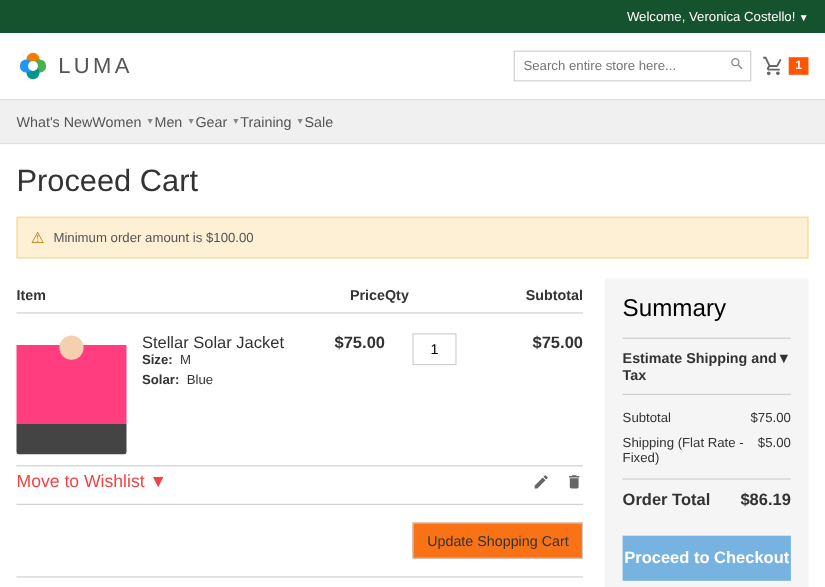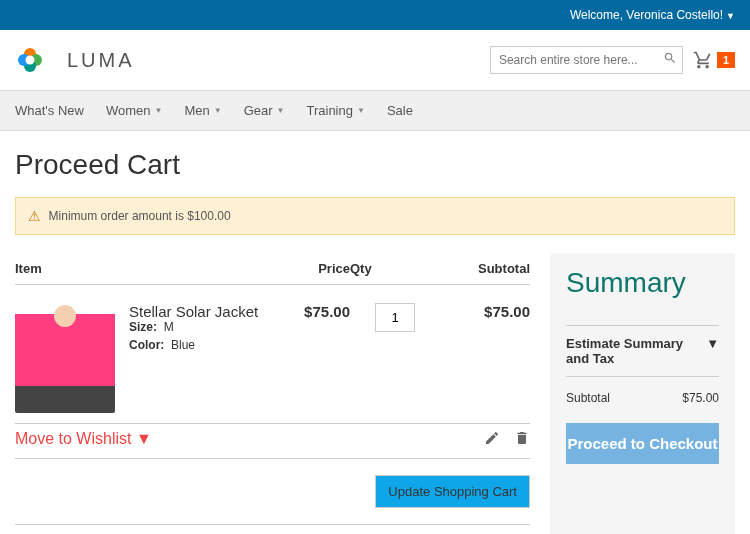--- a/index.html
+++ b/index.html
@@ -1,31 +1,31 @@
 <!DOCTYPE html>
 <html><head>
 <meta charset="utf-8">
 <style>
 *{box-sizing:border-box;margin:0;padding:0;font-family:Helvetica,Arial,sans-serif}
 body{background:#fff;color:#333;font-size:13px}
-.top-bar{background:#0369a1;color:#fff;padding:8px 15px;text-align:right;font-size:12px}
+.top-bar{background:#14532d;color:#fff;padding:8px 15px;text-align:right;font-size:12px}
 .top-bar .chev{font-size:9px;margin-left:3px}
 .header{display:flex;align-items:center;justify-content:space-between;padding:15px}
-.logo{display:flex;align-items:center;gap:22px}
+.logo{display:flex;align-items:center;gap:8px}
 .logo-icon{width:30px;height:30px}
 .logo-text{font-size:20px;letter-spacing:3px;font-weight:400;color:#555}
 .search-cart{display:flex;align-items:center;gap:10px}
 .search-box{position:relative}
-.search-box input{width:193px;padding:6px 28px 6px 8px;border:1px solid #ccc;font-size:12px;color:#888}
+.search-box input{width:216px;padding:6px 28px 6px 8px;border:1px solid #ccc;font-size:12px;color:#888}
 .search-icon{position:absolute;right:6px;top:5px;width:14px;height:14px;fill:#888}
 .cart-wrap{display:flex;align-items:center;gap:4px}
 .cart-icon{width:20px;height:20px;fill:#666}
 .cart-count{background:#ff5501;color:#fff;padding:2px 6px;font-size:11px;font-weight:bold}
 .nav{background:#f0f0f0;border-top:1px solid #ddd;border-bottom:1px solid #ddd;padding:0 15px}
-.nav ul{list-style:none;display:flex;gap:22px}
+.nav ul{list-style:none;display:flex;}
 .nav li{padding:12px 0;font-size:13px;color:#555;display:flex;align-items:center;gap:4px;cursor:pointer}
 .nav .chev{font-size:8px;color:#888}
 .page-title{font-size:28px;font-weight:300;padding:18px 15px 16px;color:#333}
 .alert{background:#fdf0d5;border:1px solid #f5d78c;margin:0 15px 18px;padding:10px 12px;display:flex;align-items:center;gap:8px;font-size:12px;color:#555}
 .warn-icon{color:#c07600;font-size:14px}
 .content{display:flex;gap:20px;padding:0 15px 20px}
 .cart-col{flex:1}
 .cart-head{display:flex;border-bottom:1px solid #ccc;padding:8px 0;font-size:13px;font-weight:bold;color:#333}
 .col-item{flex:1}
 .col-price{width:90px;text-align:right}
@@ -40,24 +40,24 @@
 .attr b{font-weight:bold}
 .price-cell{width:90px;text-align:right;font-weight:bold;font-size:15px}
 .qty-cell{width:90px;text-align:center}
 .qty-cell input{width:40px;text-align:center;padding:6px 4px;border:1px solid #ccc;font-size:13px}
 .sub-cell{width:90px;text-align:right;font-weight:bold;font-size:15px}
 .row-actions{display:flex;justify-content:space-between;padding:6px 0 10px;border-bottom:1px solid #ccc}
 .wishlist-link{color:#ef4444;font-size:16px;cursor:pointer}
 .icon-btns{display:flex;gap:14px}
 .icon-btn{width:16px;height:16px;fill:#666;cursor:pointer}
 .update-row{text-align:right;padding:16px 0;border-bottom:1px solid #ccc}
-.update-btn{background:#0ea5e9;border:1px solid #ccc;padding:8px 12px;font-size:13px;cursor:pointer;color:#333}
+.update-btn{background:#f97316;border:1px solid #ccc;padding:8px 12px;font-size:13px;cursor:pointer;color:#333}
 .gift-row{padding:16px 0;border-bottom:1px solid #ccc}
 .summary{width:185px;background:#f5f5f5;padding:14px 16px 16px}
-.summary h2{font-size:28px;font-weight:300;border-bottom:1px solid #ccc;padding-bottom:26px;margin-bottom:10px;color:#0f766e}
+.summary h2{font-size:22px;font-weight:300;border-bottom:1px solid #ccc;padding-bottom:14px;margin-bottom:10px;color:#000000}
 .est-row{display:flex;justify-content:space-between;font-weight:bold;font-size:13px;padding-bottom:10px;border-bottom:1px solid #ccc;margin-bottom:10px;cursor:pointer}
 .sum-line{display:flex;justify-content:space-between;font-size:12px;padding:4px 0}
 .total-line{display:flex;justify-content:space-between;font-size:15px;font-weight:bold;padding:10px 0;border-top:1px solid #ccc;margin-top:8px}
 .checkout-btn{width:100%;background:#77b3e0;color:#fff;border:none;padding:12px 0;font-size:15px;font-weight:bold;margin-top:14px;cursor:pointer}
 </style>
 </head>
 <body>
 
 <div class="top-bar">
   <span>Welcome, Veronica Costello!</span><span class="chev">▼</span>
@@ -117,21 +117,21 @@
       <div class="col-sub">Subtotal</div>
     </div>
 
     <div class="cart-row">
       <div class="prod-img">
           <div class="prod-head"></div>
         </div>
       <div class="prod-info">
         <div class="prod-name">Stellar Solar Jacket</div>
         <div class="attr"><b>Size:</b>&nbsp;&nbsp;<span>M</span></div>
-        <div class="attr"><b>Color:</b>&nbsp;&nbsp;<span>Blue</span></div>
+        <div class="attr"><b>Solar:</b>&nbsp;&nbsp;<span>Blue</span></div>
       </div>
       <div class="price-cell">$75.00</div>
       <div class="qty-cell">
         <input type="text" value="1" style="">
       </div>
       <div class="sub-cell">$75.00</div>
     </div>
 
     <div class="row-actions">
       <span class="wishlist-link"><span>Move to Wishlist</span> <span class="chev">▼</span></span>
@@ -151,24 +151,32 @@
 
     <div class="gift-row">
       
     </div>
 
   </div>
 
   <div class="summary">
     <h2>Summary</h2>
     <div class="est-row">
-      <span>Estimate Summary and Tax</span>
+      <span>Estimate Shipping and Tax</span>
       <span class="chev">▼</span>
     </div>
     <div class="sum-line">
         <span>Subtotal</span>
         <span>$75.00</span>
+      </div>
+    <div class="sum-line">
+        <span>Shipping (Flat Rate - Fixed)</span>
+        <span>$5.00</span>
+      </div>
+    <div class="total-line">
+        <span>Order Total</span>
+        <span>$86.19</span>
       </div>
     <button class="checkout-btn">Proceed to Checkout</button>
     
     
   </div>
 </div>
 
 </body></html>

